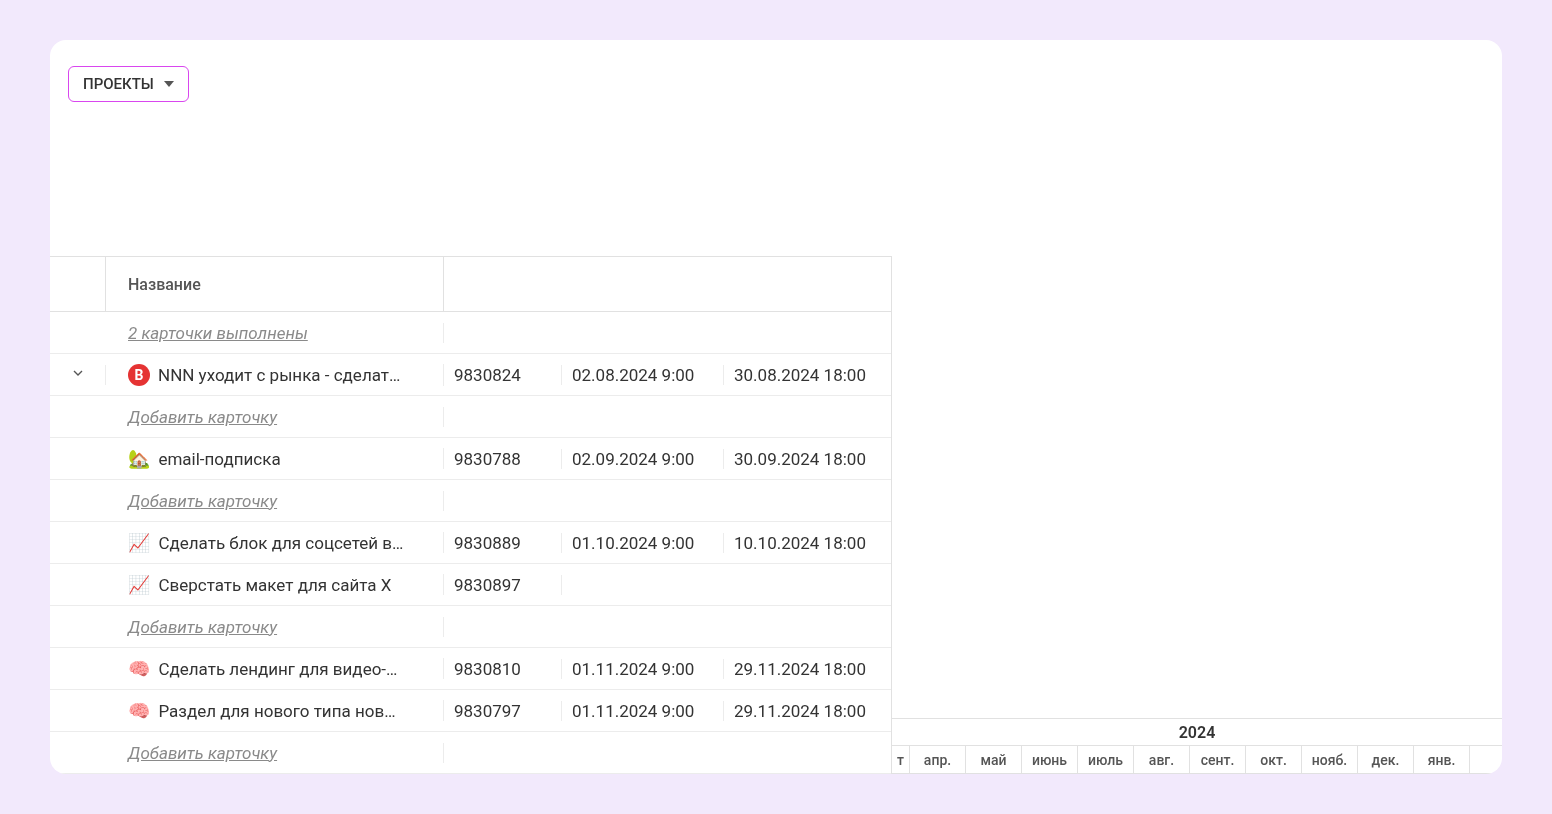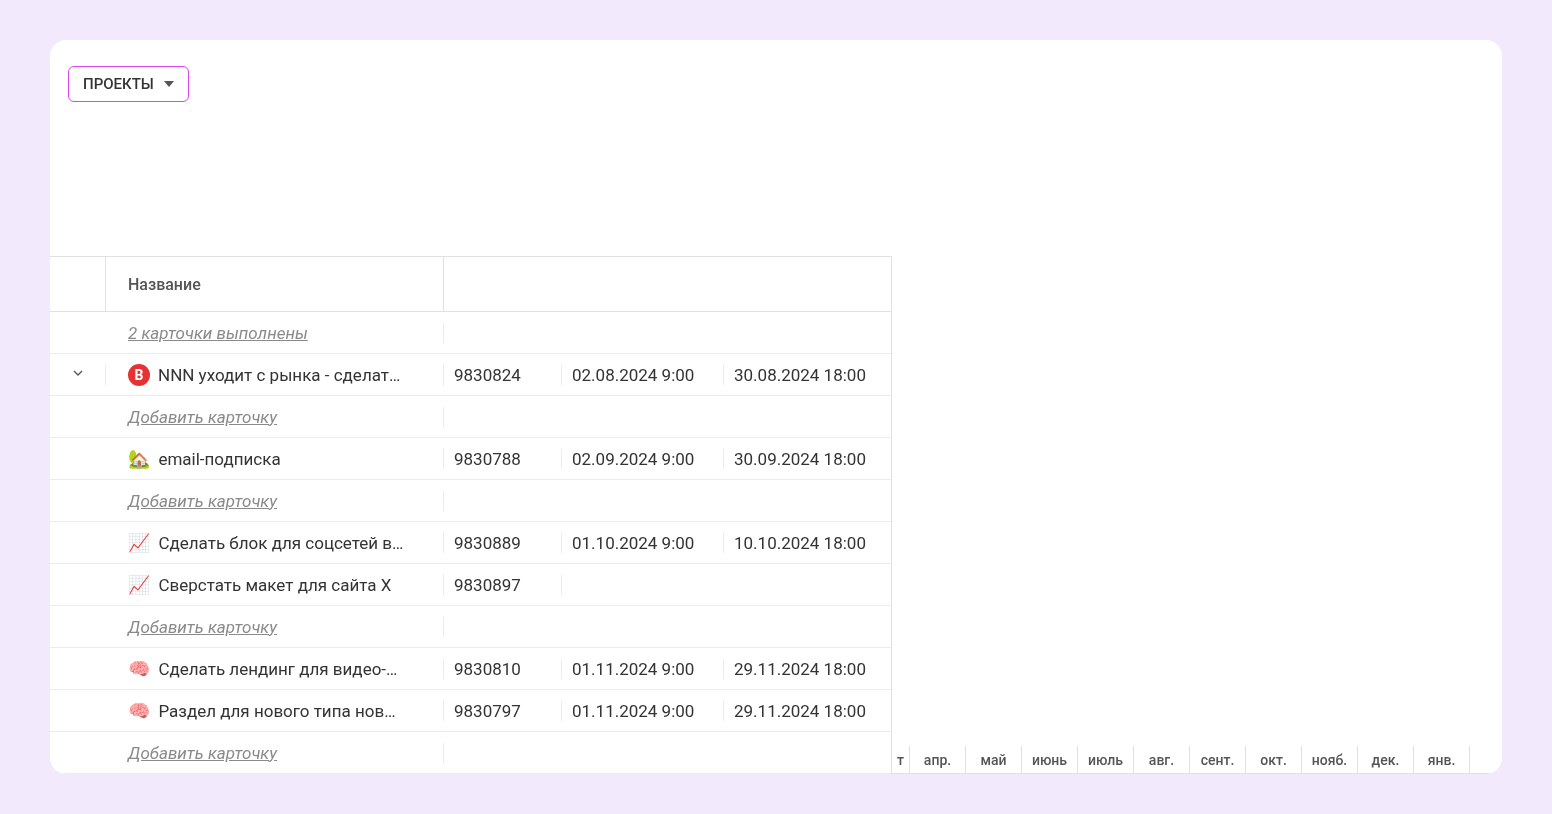--- a/index.html
+++ b/index.html
@@ -314,20 +314,21 @@
             <div class="td col-name muted-link">Добавить карточку</div>
             <div class="td col-id"></div>
             <div class="td col-start"></div>
             <div class="td col-end"></div>
           </div>
         </div>
 
     </div>
 
     <div class="timeline-pane">
+      <div class="year-header">2024</div>
       <div class="months" id="months-header">
           <div class="m first">т</div>
           <div class="m">апр.</div>
           <div class="m">май</div>
           <div class="m">июнь</div>
           <div class="m">июль</div>
           <div class="m">авг.</div>
           <div class="m">сент.</div>
           <div class="m">окт.</div>
           <div class="m">нояб.</div>

